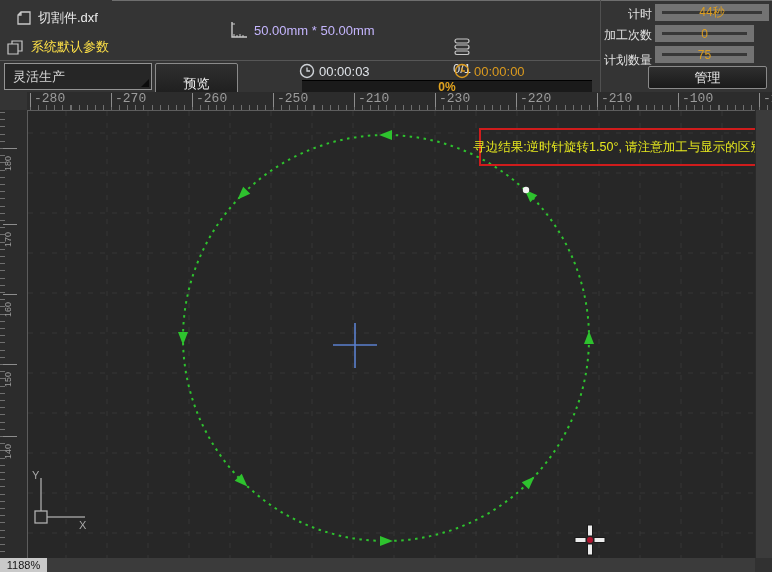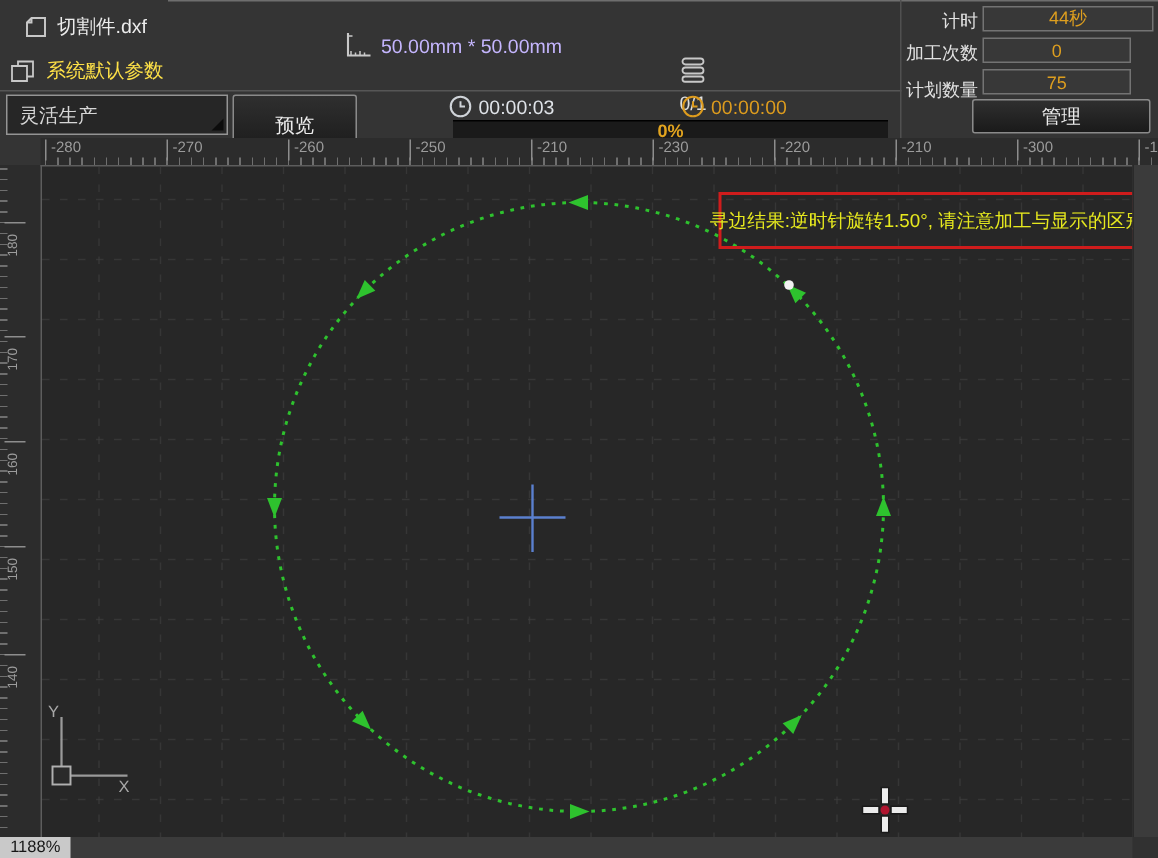--- a/index.html
+++ b/index.html
@@ -26,30 +26,30 @@
   .btn { background:linear-gradient(#2f2f2f,#1a1a1a); border:1px solid #8a8a8a; border-radius:2px; color:#ececec; font-size:13px; display:flex; align-items:center; justify-content:center; font-family:inherit; }
   .preview-btn { position:absolute; left:155px; top:63px; width:83px; height:41px; }
   .manage-btn  { position:absolute; left:648px; top:66px; width:119px; height:23px; }
 
   .timer1 { position:absolute; left:299px; top:63px; display:flex; align-items:center; gap:4px; font-size:13px; color:#dfe3e8; }
   .timer2 { position:absolute; left:454px; top:63px; display:flex; align-items:center; gap:4px; font-size:13px; color:#dc9b1e; }
   .progress { position:absolute; left:302px; top:80px; width:290px; height:13px; background:#1a1a1a; border-top:1px solid #000; display:flex; align-items:center; justify-content:center; font-size:12px; font-weight:bold; color:#e2a41f; }
 
   
   .rp-label { position:absolute; left:600px; width:52px; text-align:right; font-size:12px; color:#e2e2e2; }
-  .rp-box { position:absolute; height:17px; background:#383838; border:1px solid #737373; display:flex; align-items:center; justify-content:center; font-size:12px; color:#dd9e1f; }
+  .rp-box { position:absolute; height:17px; background:#383838; border:7px solid #737373; display:flex; align-items:center; justify-content:center; font-size:12px; color:#dd9e1f; }
   .rp1l { top:6px; }  .rp1b { left:655px; top:4px;  width:114px; }
   .rp2l { top:27px; } .rp2b { left:655px; top:25px; width:99px; }
   .rp3l { top:52px; } .rp3b { left:655px; top:46px; width:99px; }
 
   
   .ruler-top { position:absolute; left:27px; top:92px; width:745px; height:18px; background:#2c2c2c; overflow:hidden;
     background-image:repeating-linear-gradient(90deg,#6f6f6f 0 1px,transparent 1px 8.1px);
     background-size:100% 5px; background-position:3px 100%; background-repeat:no-repeat; }
-  .ruler-top span { position:absolute; top:1px; font-size:10px; color:#9c9c9c; padding-left:3px; border-left:1px solid #8d8d8d; height:14px; line-height:11px; }
+  .ruler-top span { position:absolute; top:1px; font-size:13px; color:#9c9c9c; padding-left:3px; border-left:1px solid #8d8d8d; height:14px; line-height:11px;font-family:Liberation Mono, monospace; }
   .ruler-top span:nth-child(1){left:3px} .ruler-top span:nth-child(2){left:84px}
   .ruler-top span:nth-child(3){left:165px} .ruler-top span:nth-child(4){left:246px}
   .ruler-top span:nth-child(5){left:327px} .ruler-top span:nth-child(6){left:408px}
   .ruler-top span:nth-child(7){left:489px} .ruler-top span:nth-child(8){left:570px}
   .ruler-top span:nth-child(9){left:651px} .ruler-top span:nth-child(10){left:732px}
 
   .ruler-left { position:absolute; left:0; top:110px; width:27px; height:448px; background:#2c2c2c; overflow:hidden;
     background-image:repeating-linear-gradient(180deg,#6f6f6f 0 1px,transparent 1px 7.2px);
     background-size:5px 100%; background-position:0 2px; background-repeat:no-repeat; }
   .ruler-left span { position:absolute; left:3px; width:14px; height:30px; font-size:9px; color:#9c9c9c;
@@ -173,21 +173,21 @@
 
   <div class="ruler-top">
     <span>-280</span>
     <span>-270</span>
     <span>-260</span>
     <span>-250</span>
     <span>-210</span>
     <span>-230</span>
     <span>-220</span>
     <span>-210</span>
-    <span>-300</span>
+    <span>-100</span>
     <span>-190</span>
   </div>
 
   <div class="ruler-left">
     <span>180</span>
     <span>170</span>
     <span>160</span>
     <span>150</span>
     <span>140</span>
   </div>

